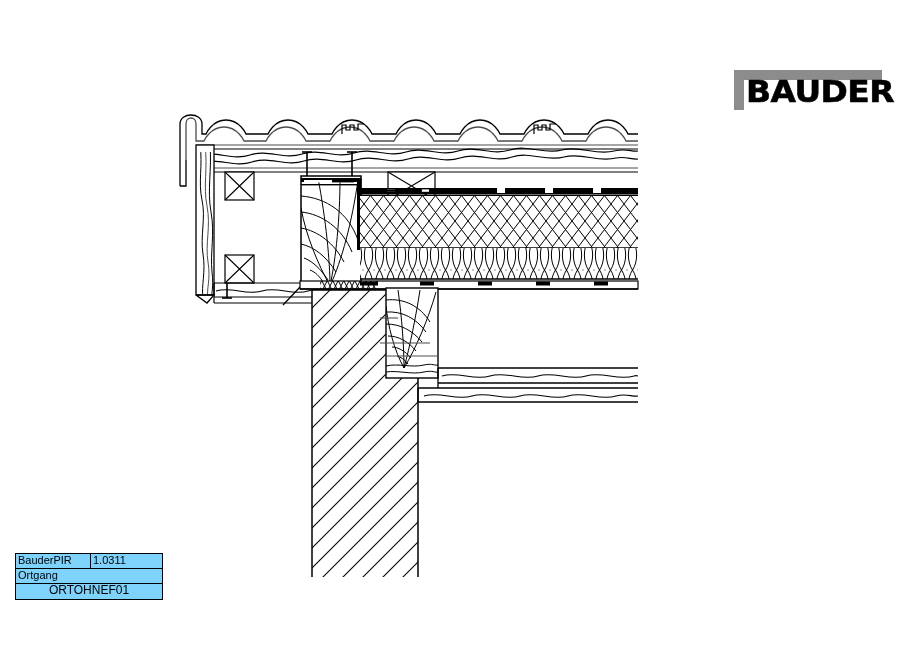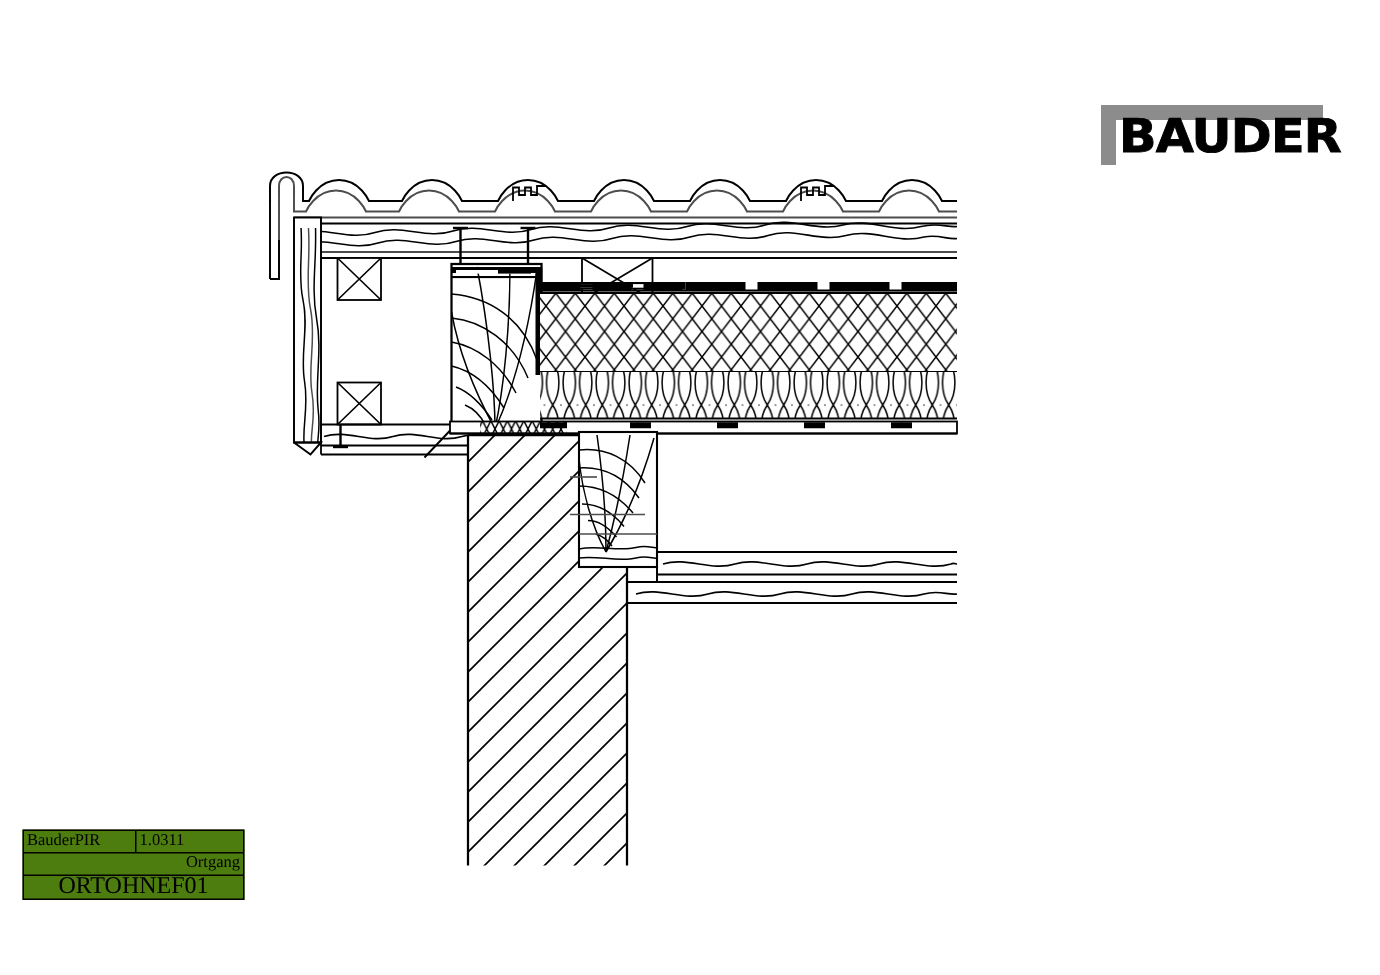--- a/index.html
+++ b/index.html
@@ -57,22 +57,22 @@
   }
 
   
   #title-block {
     position: absolute;
     left: 15px;
     top: 553px;
     width: 148px;
     border: 1.6px solid #000;
     box-sizing: border-box;
-    background: #4d7c0f;
-    font-family: Liberation Serif, serif;
+    background: #7dd3fc;
+    font-family: Liberation Sans, sans-serif;
   }
   #title-block .tb-row {
     display: flex;
     border-bottom: 1.6px solid #000;
     height: 15px;
     box-sizing: border-box;
   }
   #title-block .tb-row:last-child {
     border-bottom: none;
   }
@@ -88,26 +88,25 @@
   #title-block .tb-cell.product {
     width: 75px;
     border-right: 1.6px solid #000;
     box-sizing: border-box;
   }
   #title-block .tb-cell.date {
     flex: 1;
   }
   #title-block .tb-cell.section {
     width: 100%;
-    text-align: right;
   }
   #title-block .tb-cell.code {
     width: 100%;
     text-align: center;
-    font-size: 16px;
+    font-size: 12px;
   }
 </style>
 </head>
 <body>
 
 <div id="brand-logo">
   <svg class="logo-frame" viewBox="0 0 152 44" xmlns="http://www.w3.org/2000/svg">
     <path d="M2 42 L2 2 L150 2 L150 12 L12 12 L12 42 Z" fill="#8c8c8c"></path>
   </svg>
   <div class="logo-text">BAUDER</div>

